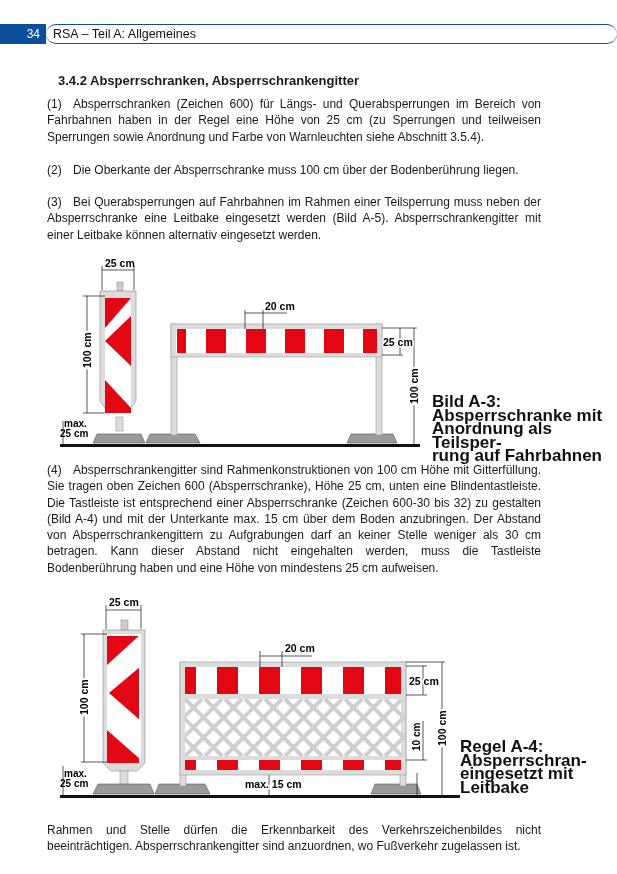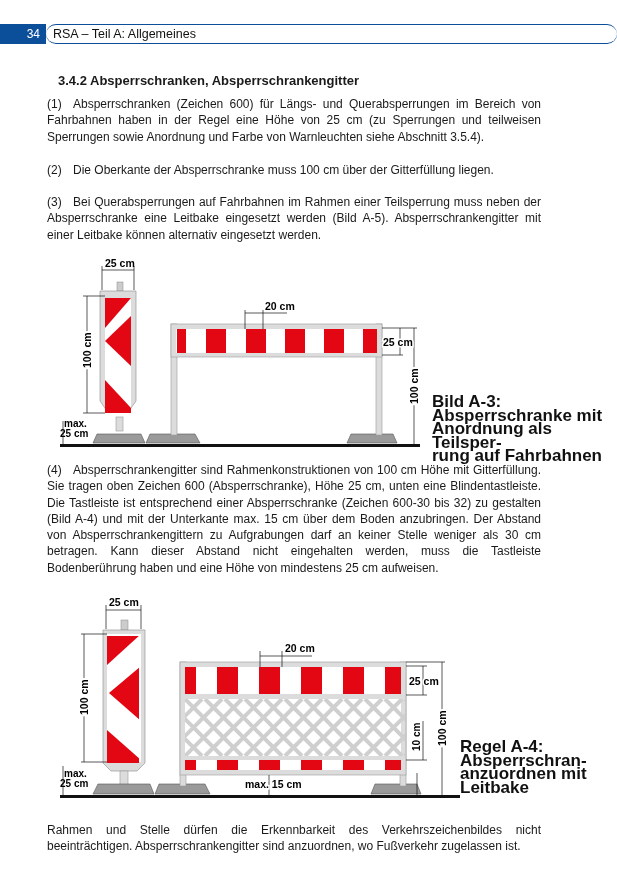--- a/index.html
+++ b/index.html
@@ -24,21 +24,21 @@
 
 <div class="header">
   <div class="pnum">34</div>
   <div class="title">RSA – Teil A: Allgemeines</div>
 </div>
 
 <h2>3.4.2 Absperrschranken, Absperrschrankengitter</h2>
 
 <p class="para" style="top:96px"><span class="pnum-label">(1)</span><span>Absperrschranken (Zeichen 600) für Längs- und Querabsperrungen im Bereich von Fahrbahnen haben in der Regel eine Höhe von 25 cm (zu Sperrungen und teilweisen Sperrungen sowie Anordnung und Farbe von Warnleuchten siehe Abschnitt 3.5.4).</span></p>
 
-<p class="para" style="top:162px"><span class="pnum-label">(2)</span><span>Die Oberkante der Absperrschranke muss 100 cm über der Gitterfüllung liegen.</span></p>
+<p class="para" style="top:162px"><span class="pnum-label">(2)</span><span>Die Oberkante der Absperrschranke muss 100 cm über der Bodenberührung liegen.</span></p>
 
 <p class="para" style="top:194px"><span class="pnum-label">(3)</span><span>Bei Querabsperrungen auf Fahrbahnen im Rahmen einer Teilsperrung muss neben der Absperrschranke eine Leitbake eingesetzt werden (Bild A-5). Absperrschrankengitter mit einer Leitbake können alternativ eingesetzt werden.</span></p>
 
 <svg style="position:absolute;left:55px;top:258px" width="370" height="195" viewBox="0 0 370 195">
   <defs>
     <clipPath id="postclip1">
         <rect x="49" y="40" width="28" height="115"></rect>
       </clipPath>
     <clipPath id="barclip1">
         <rect x="122" y="71" width="228" height="25"></rect>
@@ -235,17 +235,17 @@
   <text x="230" y="59" font-size="10.5" font-weight="bold">20 cm</text>
   <text x="354" y="92" font-size="10.5" font-weight="bold" style="paint-order:stroke" stroke="#fff" stroke-width="3">25 cm</text>
   <text x="0" y="0" font-size="10" font-weight="bold" transform="translate(365,158) rotate(-90)">10 cm</text>
   <text x="0" y="0" font-size="10.5" font-weight="bold" transform="translate(391,153) rotate(-90)" style="paint-order:stroke" stroke="#fff" stroke-width="4">100 cm</text>
   <text x="190" y="195" font-size="10.5" font-weight="bold" style="paint-order:stroke" stroke="#fff" stroke-width="3">max. 15 cm</text>
 </svg>
 
 <div class="caption" style="left:460px;top:740px">
   <div>Regel A-4:</div>
   <div>Absperrschran-</div>
-  <div>anzuordnen mit</div>
+  <div>eingesetzt mit</div>
   <div>Leitbake</div>
 </div>
 
 <p class="para" style="top:822px"><span>Rahmen und Stelle dürfen die Erkennbarkeit des Verkehrszeichenbildes nicht beeinträchtigen. Absperrschrankengitter sind anzuordnen, wo Fußverkehr zugelassen ist.</span></p>
 
 </body></html>

